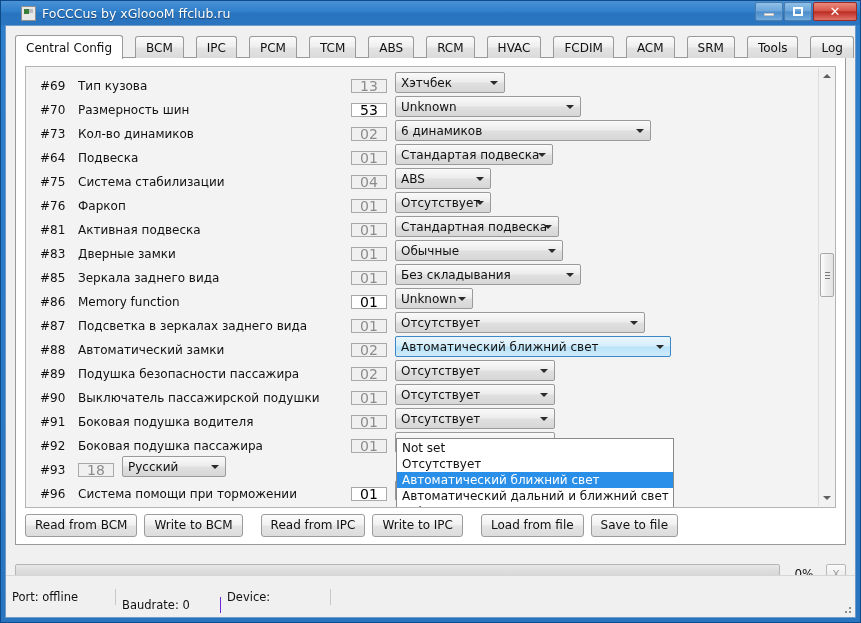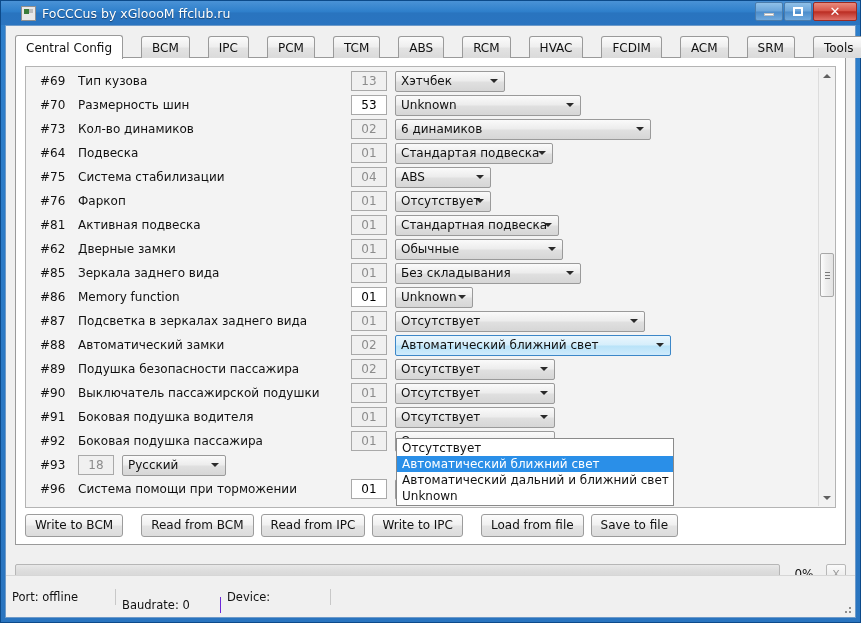--- a/index.html
+++ b/index.html
@@ -87,21 +87,21 @@
   }
   .tab {
     height: 22px;
     padding: 0 10px;
     display: flex; align-items: center;
     font-size: 12px; color: #111;
     background: linear-gradient(to bottom, #fbfbfb 0%, #eeeeee 48%, #e3e3e3 52%, #dadada 100%);
     border: 1px solid #9a9a9a;
     border-bottom: none;
     border-radius: 3px 3px 0 0;
-    margin-right: 18px;
+    margin-right: 12px;
     white-space: nowrap;
   }
   .tab.active {
     background: #ffffff;
     height: 24px;
     border-color: #9a9a9a;
     position: relative;
     z-index: 6;
     margin-bottom: -1px;
   }
@@ -120,40 +120,40 @@
     border: 1px solid #b4b4b4;
     overflow: hidden;
   }
   #param-list {
     position: absolute; left: 0; top: 2px; right: 18px; bottom: 0;
   }
   .prow {
     position: relative;
     height: 24px;
     display: flex;
-    align-items: center;
+    align-items: flex-end;
   }
   .pid {
     width: 52px; padding-left: 14px;
     font-size: 12px; color: #111;
     flex: 0 0 auto;
   }
   .pname {
     flex: 0 0 auto;
     width: 273px;
     font-size: 12px; color: #111;
     white-space: nowrap; overflow: hidden;
   }
   .pval {
     flex: 0 0 auto;
-    width: 36px; height: 20px;
+    width: 36px; height: 14px;
     border: 1px solid #a9a9a9;
     background: #f0f0f0;
     color: #8c8c8c;
-    font-size: 12px;
+    font-size: 14px;
     display: flex; align-items: center; justify-content: center;
     margin-right: 8px;
   }
   .pval.editable {
     background: #ffffff;
     color: #000000;
   }
 
   
   .combo {
@@ -417,21 +417,21 @@
             <div class="prow">
               <div class="pid">#81</div>
               <div class="pname">Активная подвеска</div>
               <div class="pval">01</div>
               <div class="combo" style="width: 164px;">
                 <span>Стандартная подвеска</span>
                 <span class="arrow"></span>
               </div>
             </div>
             <div class="prow">
-              <div class="pid">#62</div>
+              <div class="pid">#83</div>
               <div class="pname">Дверные замки</div>
               <div class="pval">01</div>
               <div class="combo" style="width: 168px;">
                 <span>Обычные</span>
                 <span class="arrow"></span>
               </div>
             </div>
             <div class="prow">
               <div class="pid">#85</div>
               <div class="pname">Зеркала заднего вида</div>
@@ -528,30 +528,31 @@
             </div>
           <div id="sb-thumb">
               <span class="grip"></span>
             </div>
           <div class="sb-btn down">
               <span class="sb-arrow-down"></span>
             </div>
         </div>
 
         <div id="dropdown-list">
+            <div class="ddopt">Not set</div>
             <div class="ddopt">Отсутствует</div>
             <div class="ddopt selected">Автоматический ближний свет</div>
             <div class="ddopt">Автоматический дальний и ближний свет</div>
             <div class="ddopt">Unknown</div>
           </div>
       </div>
 
       <div id="actionbar">
+          <div class="abtn">Read from BCM</div>
           <div class="abtn gap">Write to BCM</div>
-          <div class="abtn">Read from BCM</div>
           <div class="abtn">Read from IPC</div>
           <div class="abtn gap">Write to IPC</div>
           <div class="abtn">Load from file</div>
           <div class="abtn">Save to file</div>
         </div>
     </div>
 
     <div id="progressrow">
       <div id="progressbar">
         <div id="progressfill" style="width: 0%;"></div>

